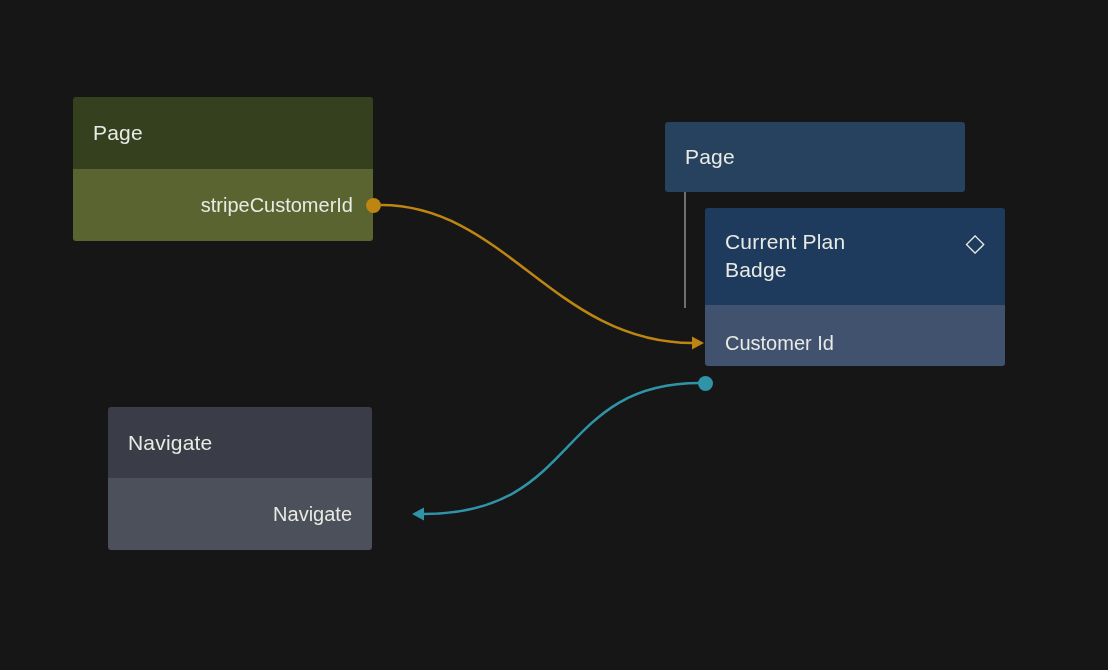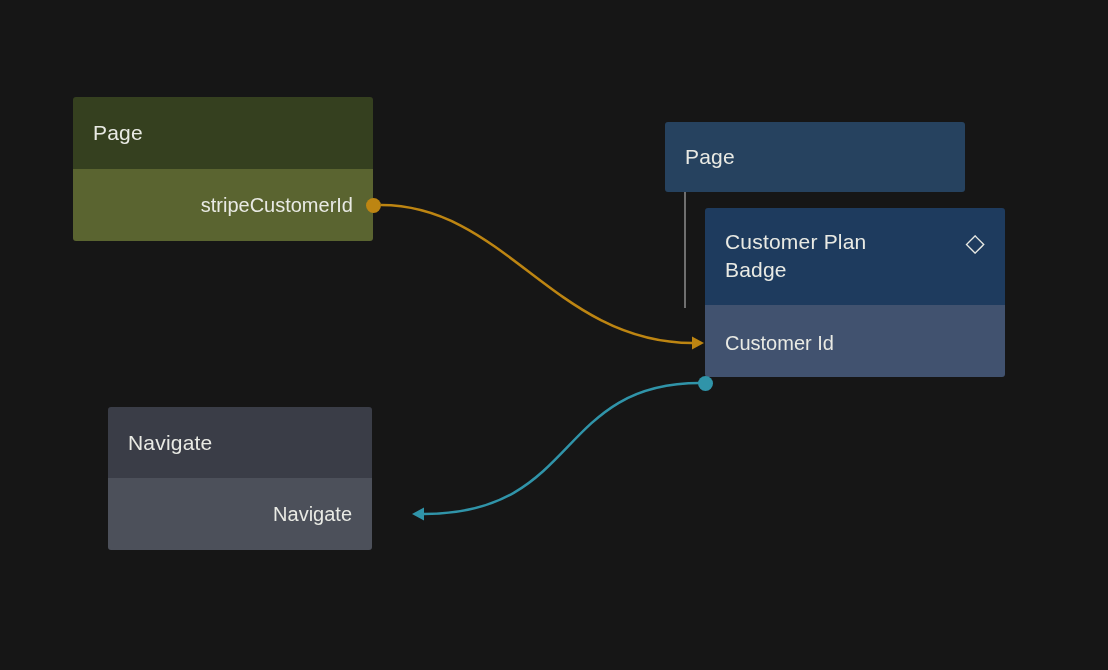--- a/index.html
+++ b/index.html
@@ -61,21 +61,21 @@
     height: 97px;
     background: var(--badge-header, #1e3b5e);
     align-items: flex-start;
     padding-top: 20px;
     justify-content: space-between;
     line-height: 28px;
   }
   .node-badge .badge-title { width: 170px; }
   .node-badge .node-body {
     background: var(--badge-body, #41526f);
-    padding: 18px 0 14px 0;
+    padding: 18px 0 3px 0;
     border-radius: 0 0 3px 3px;
   }
   .node-badge .node-row { height: 40px; background: transparent; }
 
   .diamond-icon {
     font-size: 25px;
     line-height: 28px;
     color: var(--text, #e9eae4);
   }
 
@@ -148,21 +148,21 @@
   <div class="port port-orange"></div>
 
   <div class="node node-page">
     <div class="node-header">
       <span>Page</span>
     </div>
   </div>
 
   <div class="node node-badge">
     <div class="node-header">
-      <span class="badge-title">Customer Plan Badge</span>
+      <span class="badge-title">Current Plan Badge</span>
       <span class="diamond-icon">◇</span>
     </div>
     <div class="node-body">
       <div class="node-row">
         <span>Customer Id</span>
       </div>
     </div>
   </div>
   <div class="port port-teal"></div>
 

